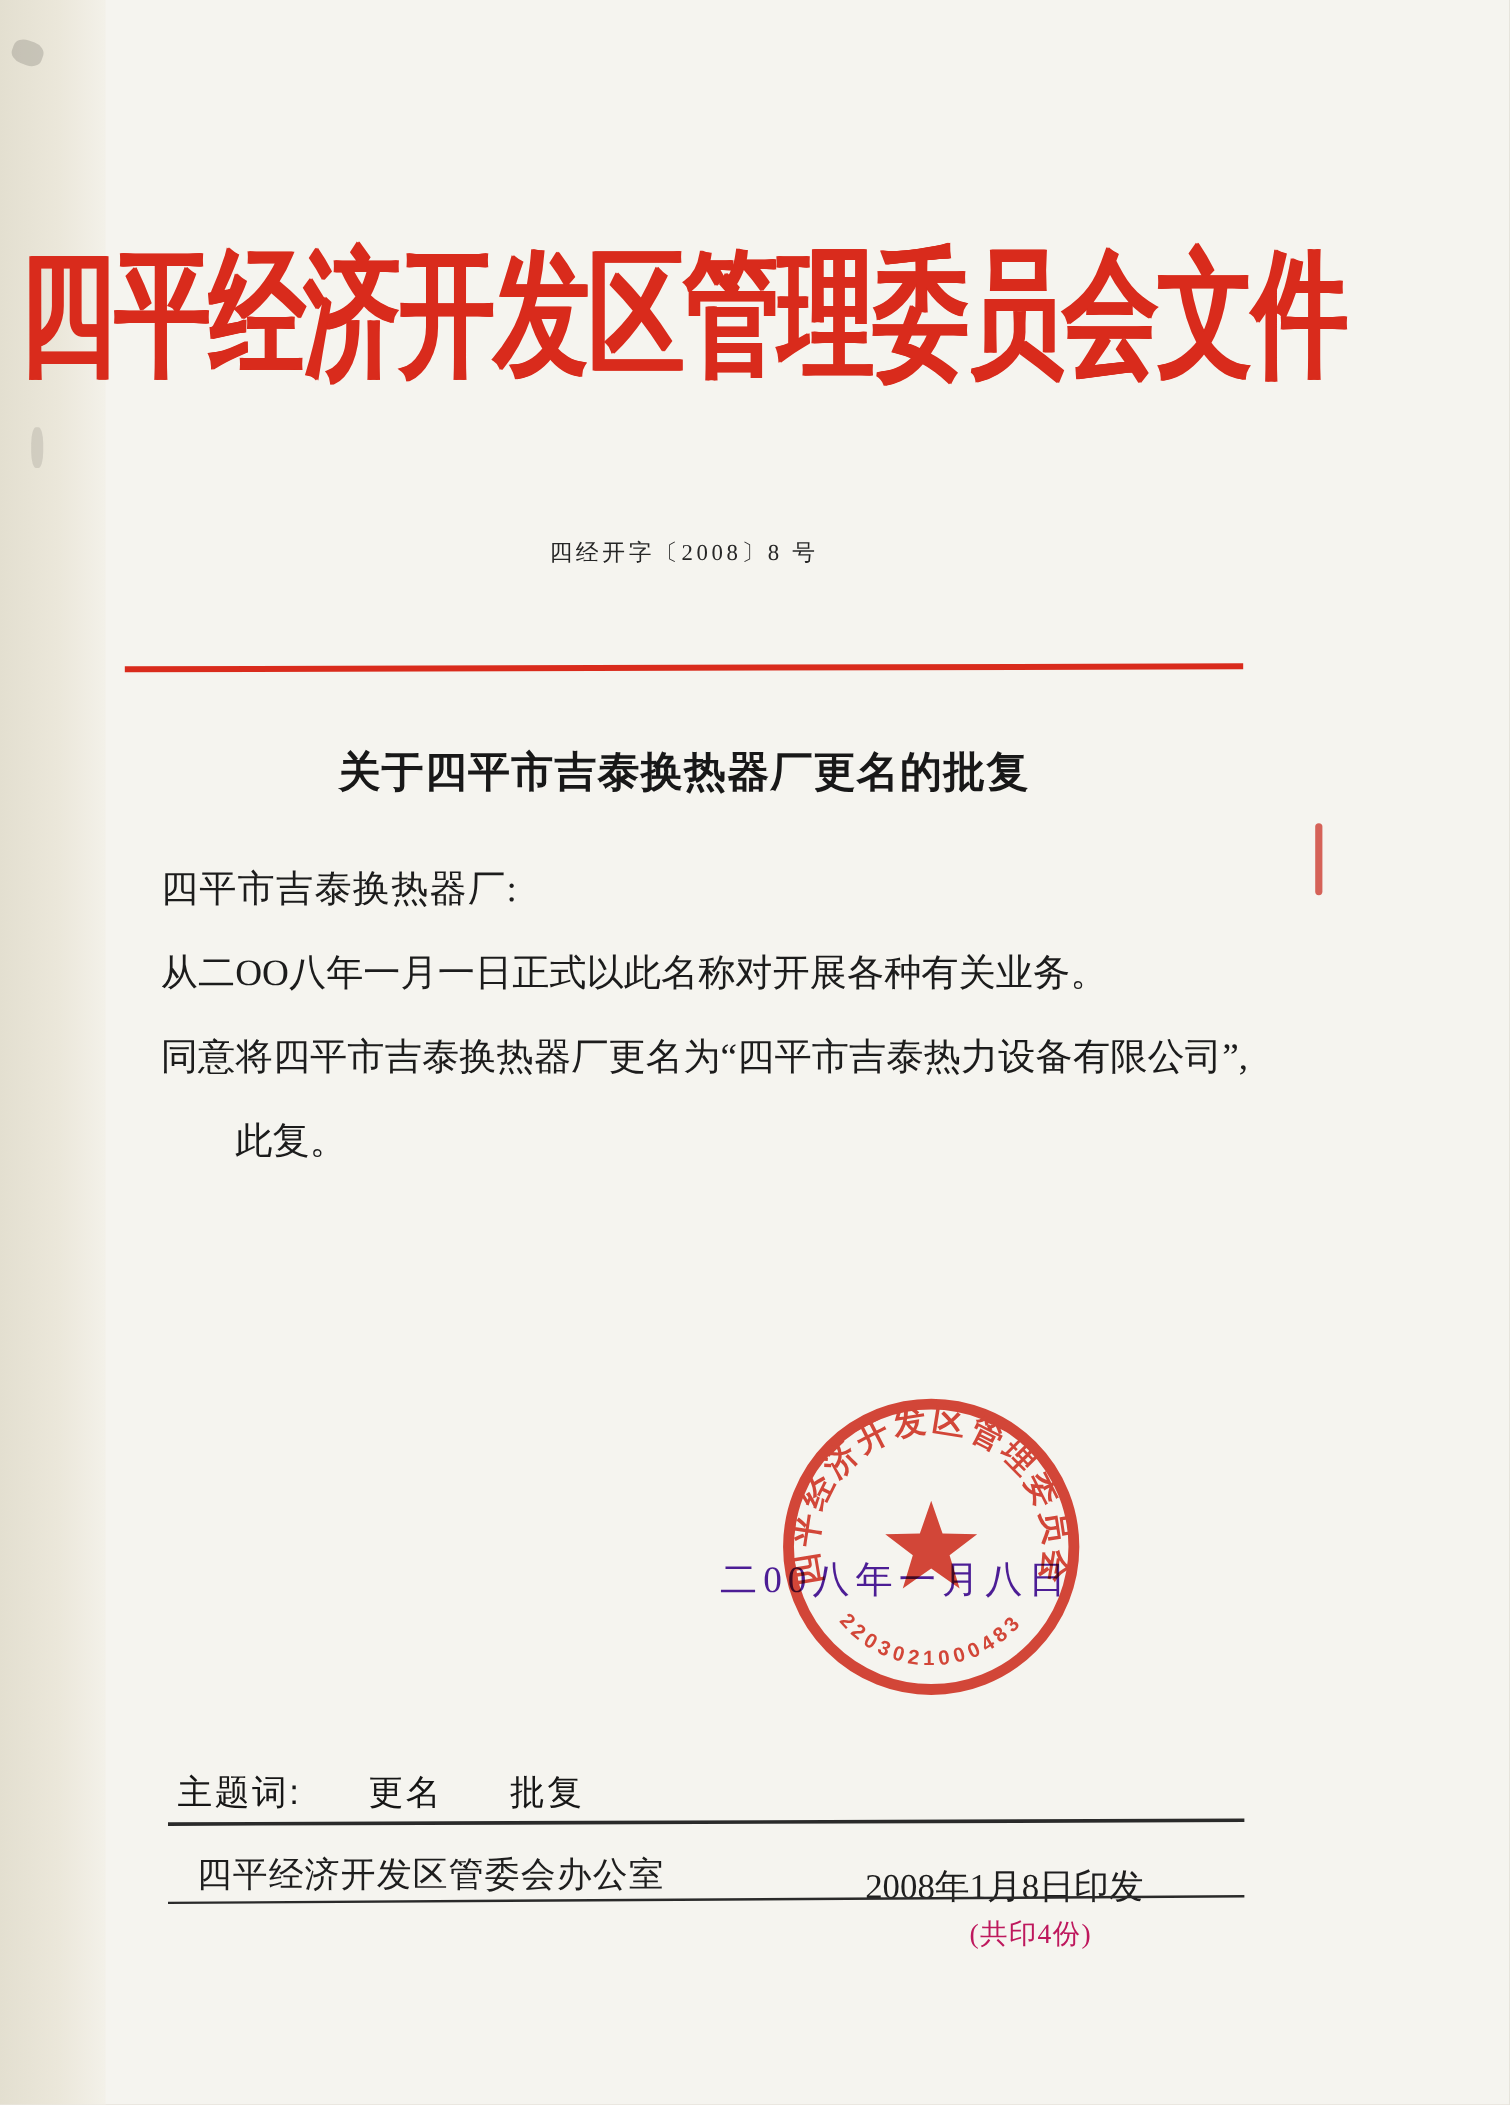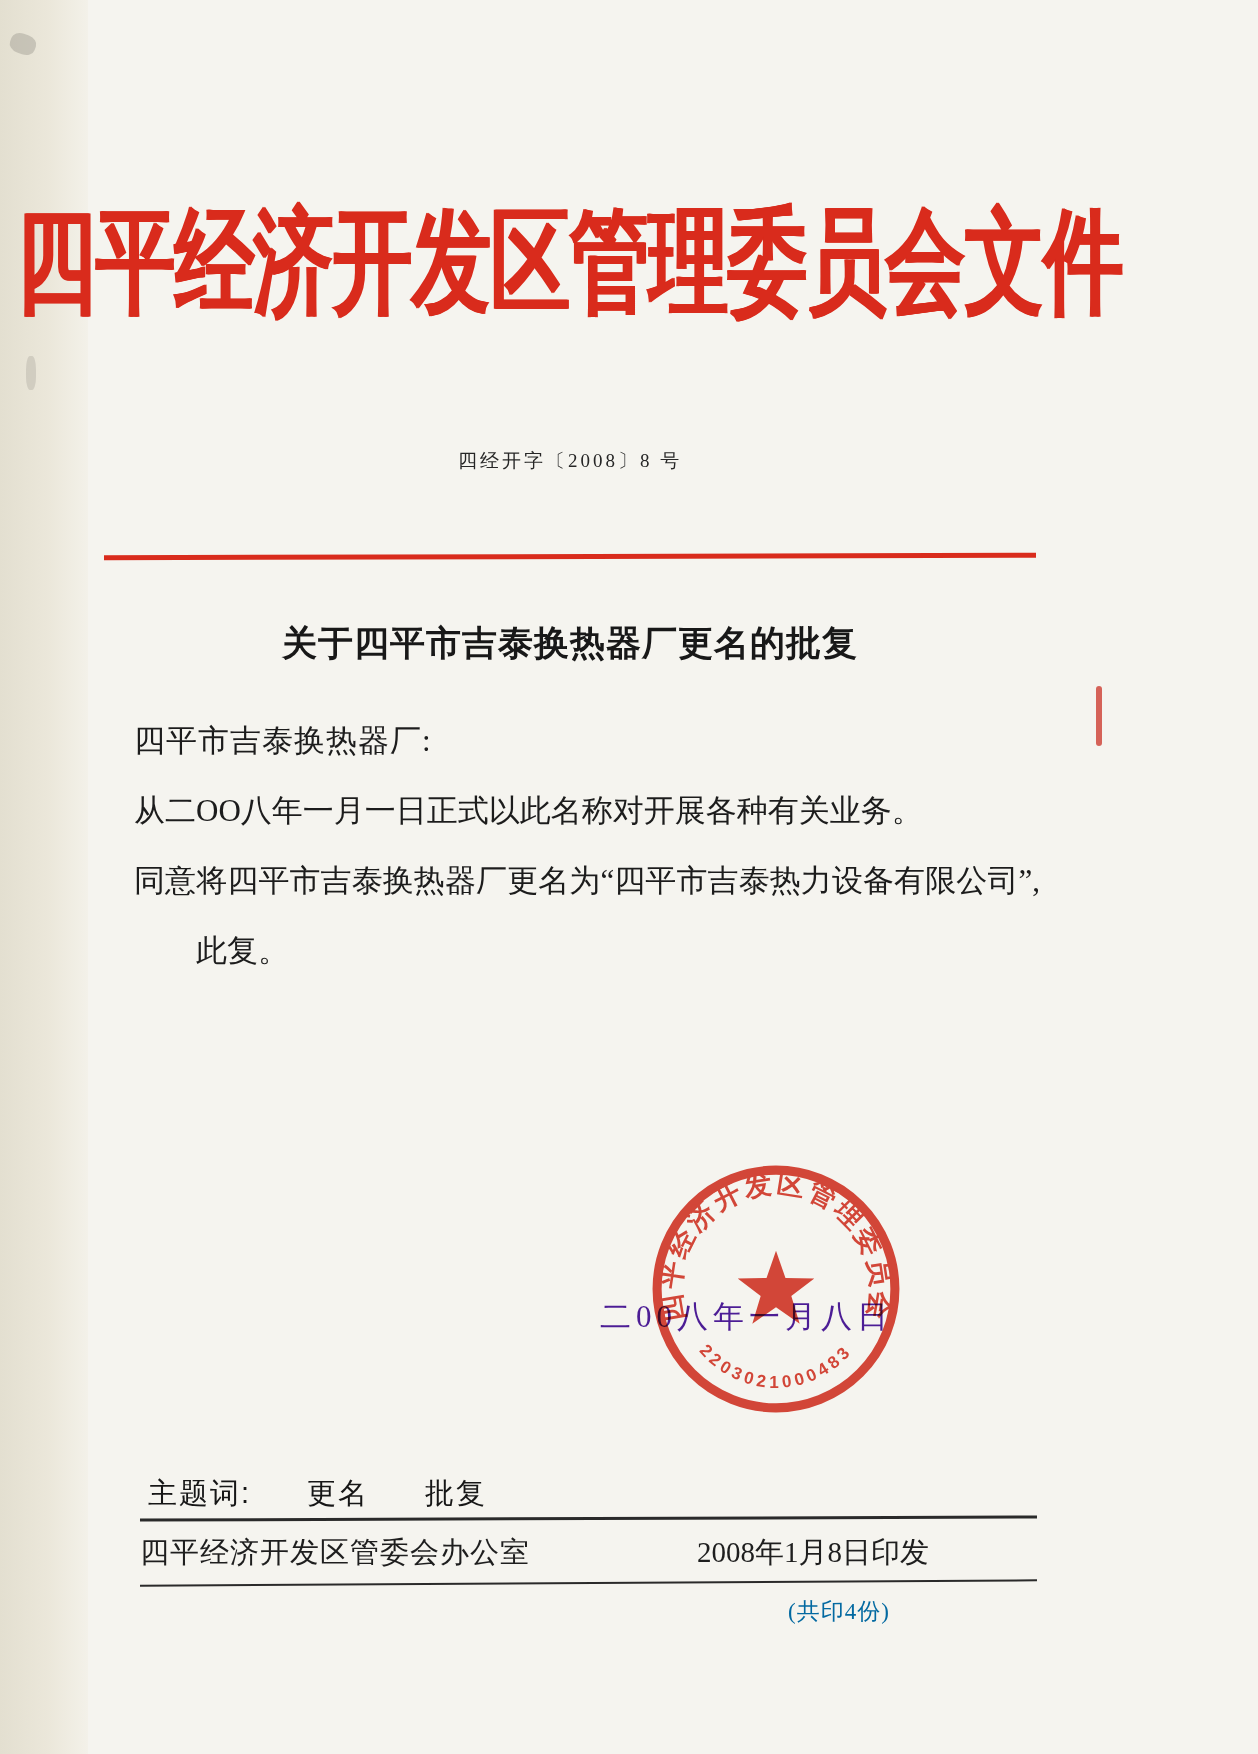--- a/index.html
+++ b/index.html
@@ -66,28 +66,28 @@
     display:flex;align-items:center;gap:56px;
     font-family:"Liberation Sans","DejaVu Sans",sans-serif;
     font-size:29px;font-weight:normal;color:#161616;letter-spacing:2px;
   }
   .footer-rule{
     position:absolute;left:140px;width:897px;height:3px;background:#2a2a2a;
   }
   .footer-rule.top{top:1517px;transform:rotate(-0.2deg);}
   .footer-rule.bottom{top:1582px;height:2px;transform:rotate(-0.35deg);}
   .office-row{
-    position:absolute;left:140px;top:1533px;width:889px;
+    position:absolute;left:164px;top:1533px;width:889px;
     display:flex;justify-content:space-between;align-items:center;
     font-size:29px;color:#1e1e1e;letter-spacing:1px;
   }
-  .office-row .print-info{padding-right:100px;letter-spacing:0px;}
+  .office-row .print-info{padding-right:100px;letter-spacing:0px;margin-top:20px;}
   .copies-note{
-    position:absolute;left:788px;top:1596px;
-    font-size:23px;color:#0369a1;letter-spacing:1px;
+    position:absolute;left:808px;top:1596px;
+    font-size:23px;color:#be185d;letter-spacing:1px;
   }
 </style>
 </head>
 <body>
 
 <div class="page">
 
   <div class="paper-left-edge"></div>
   <div class="smudge s1"></div>
   <div class="smudge s2"></div>

